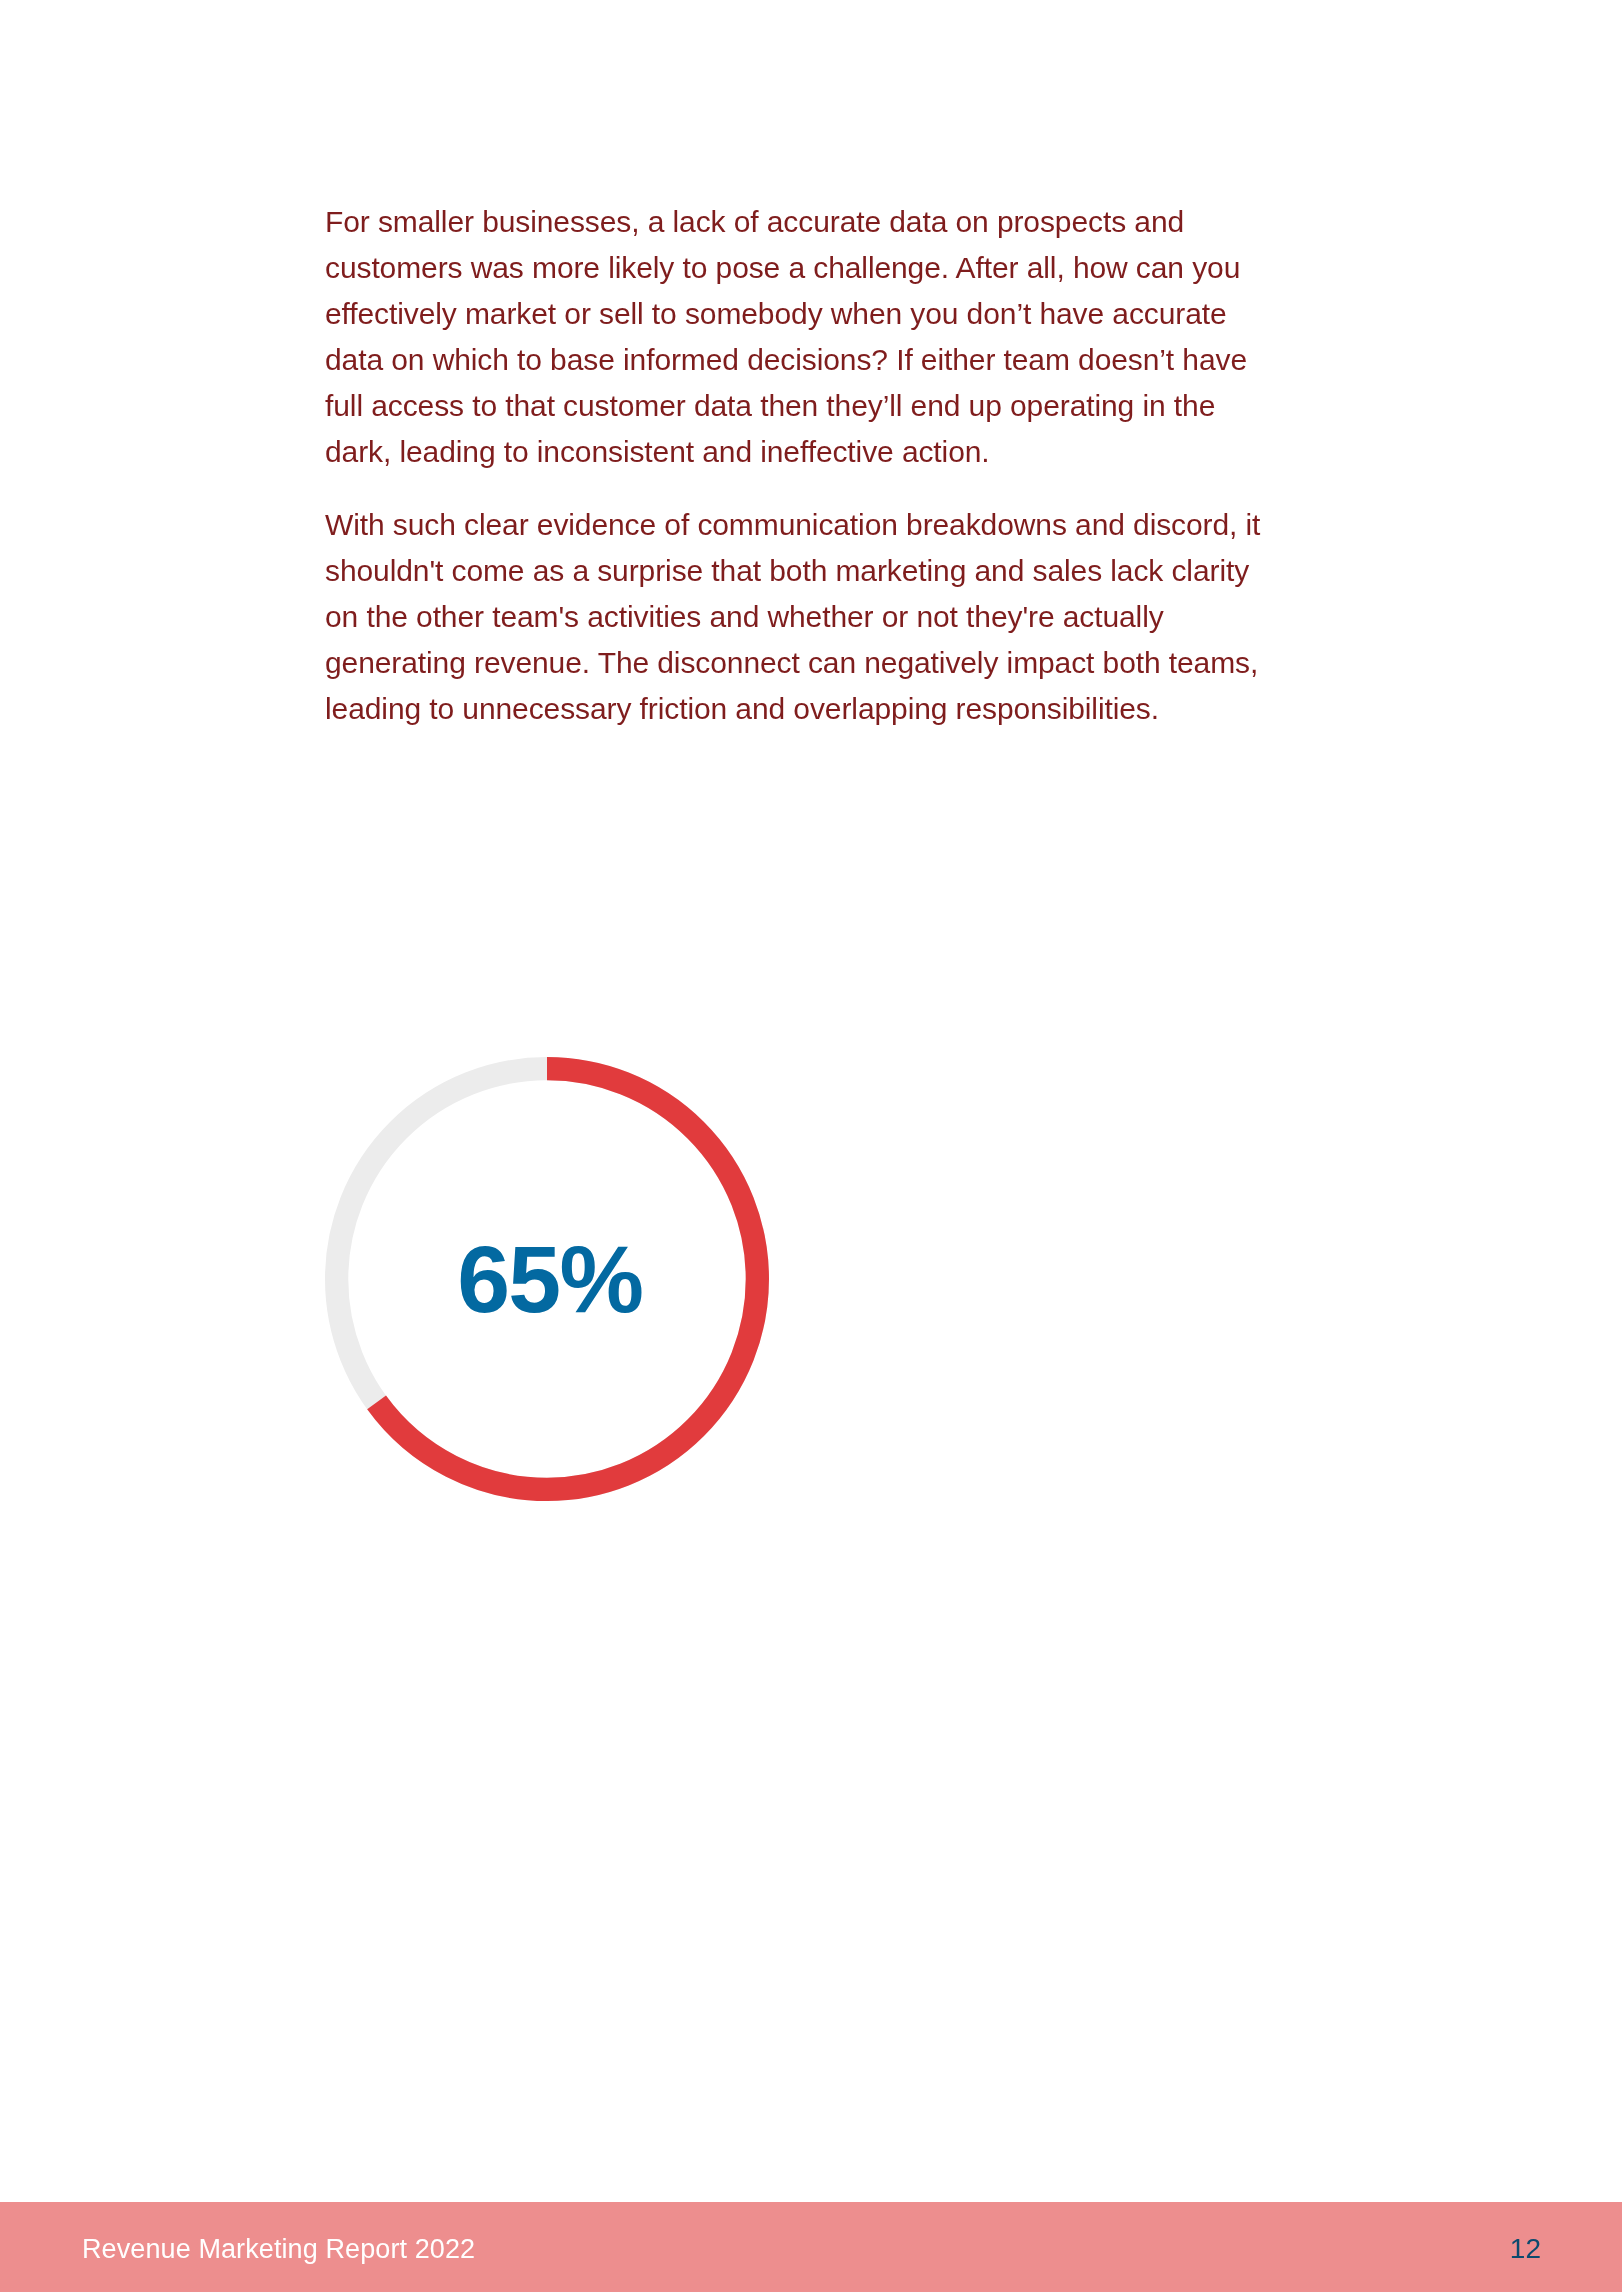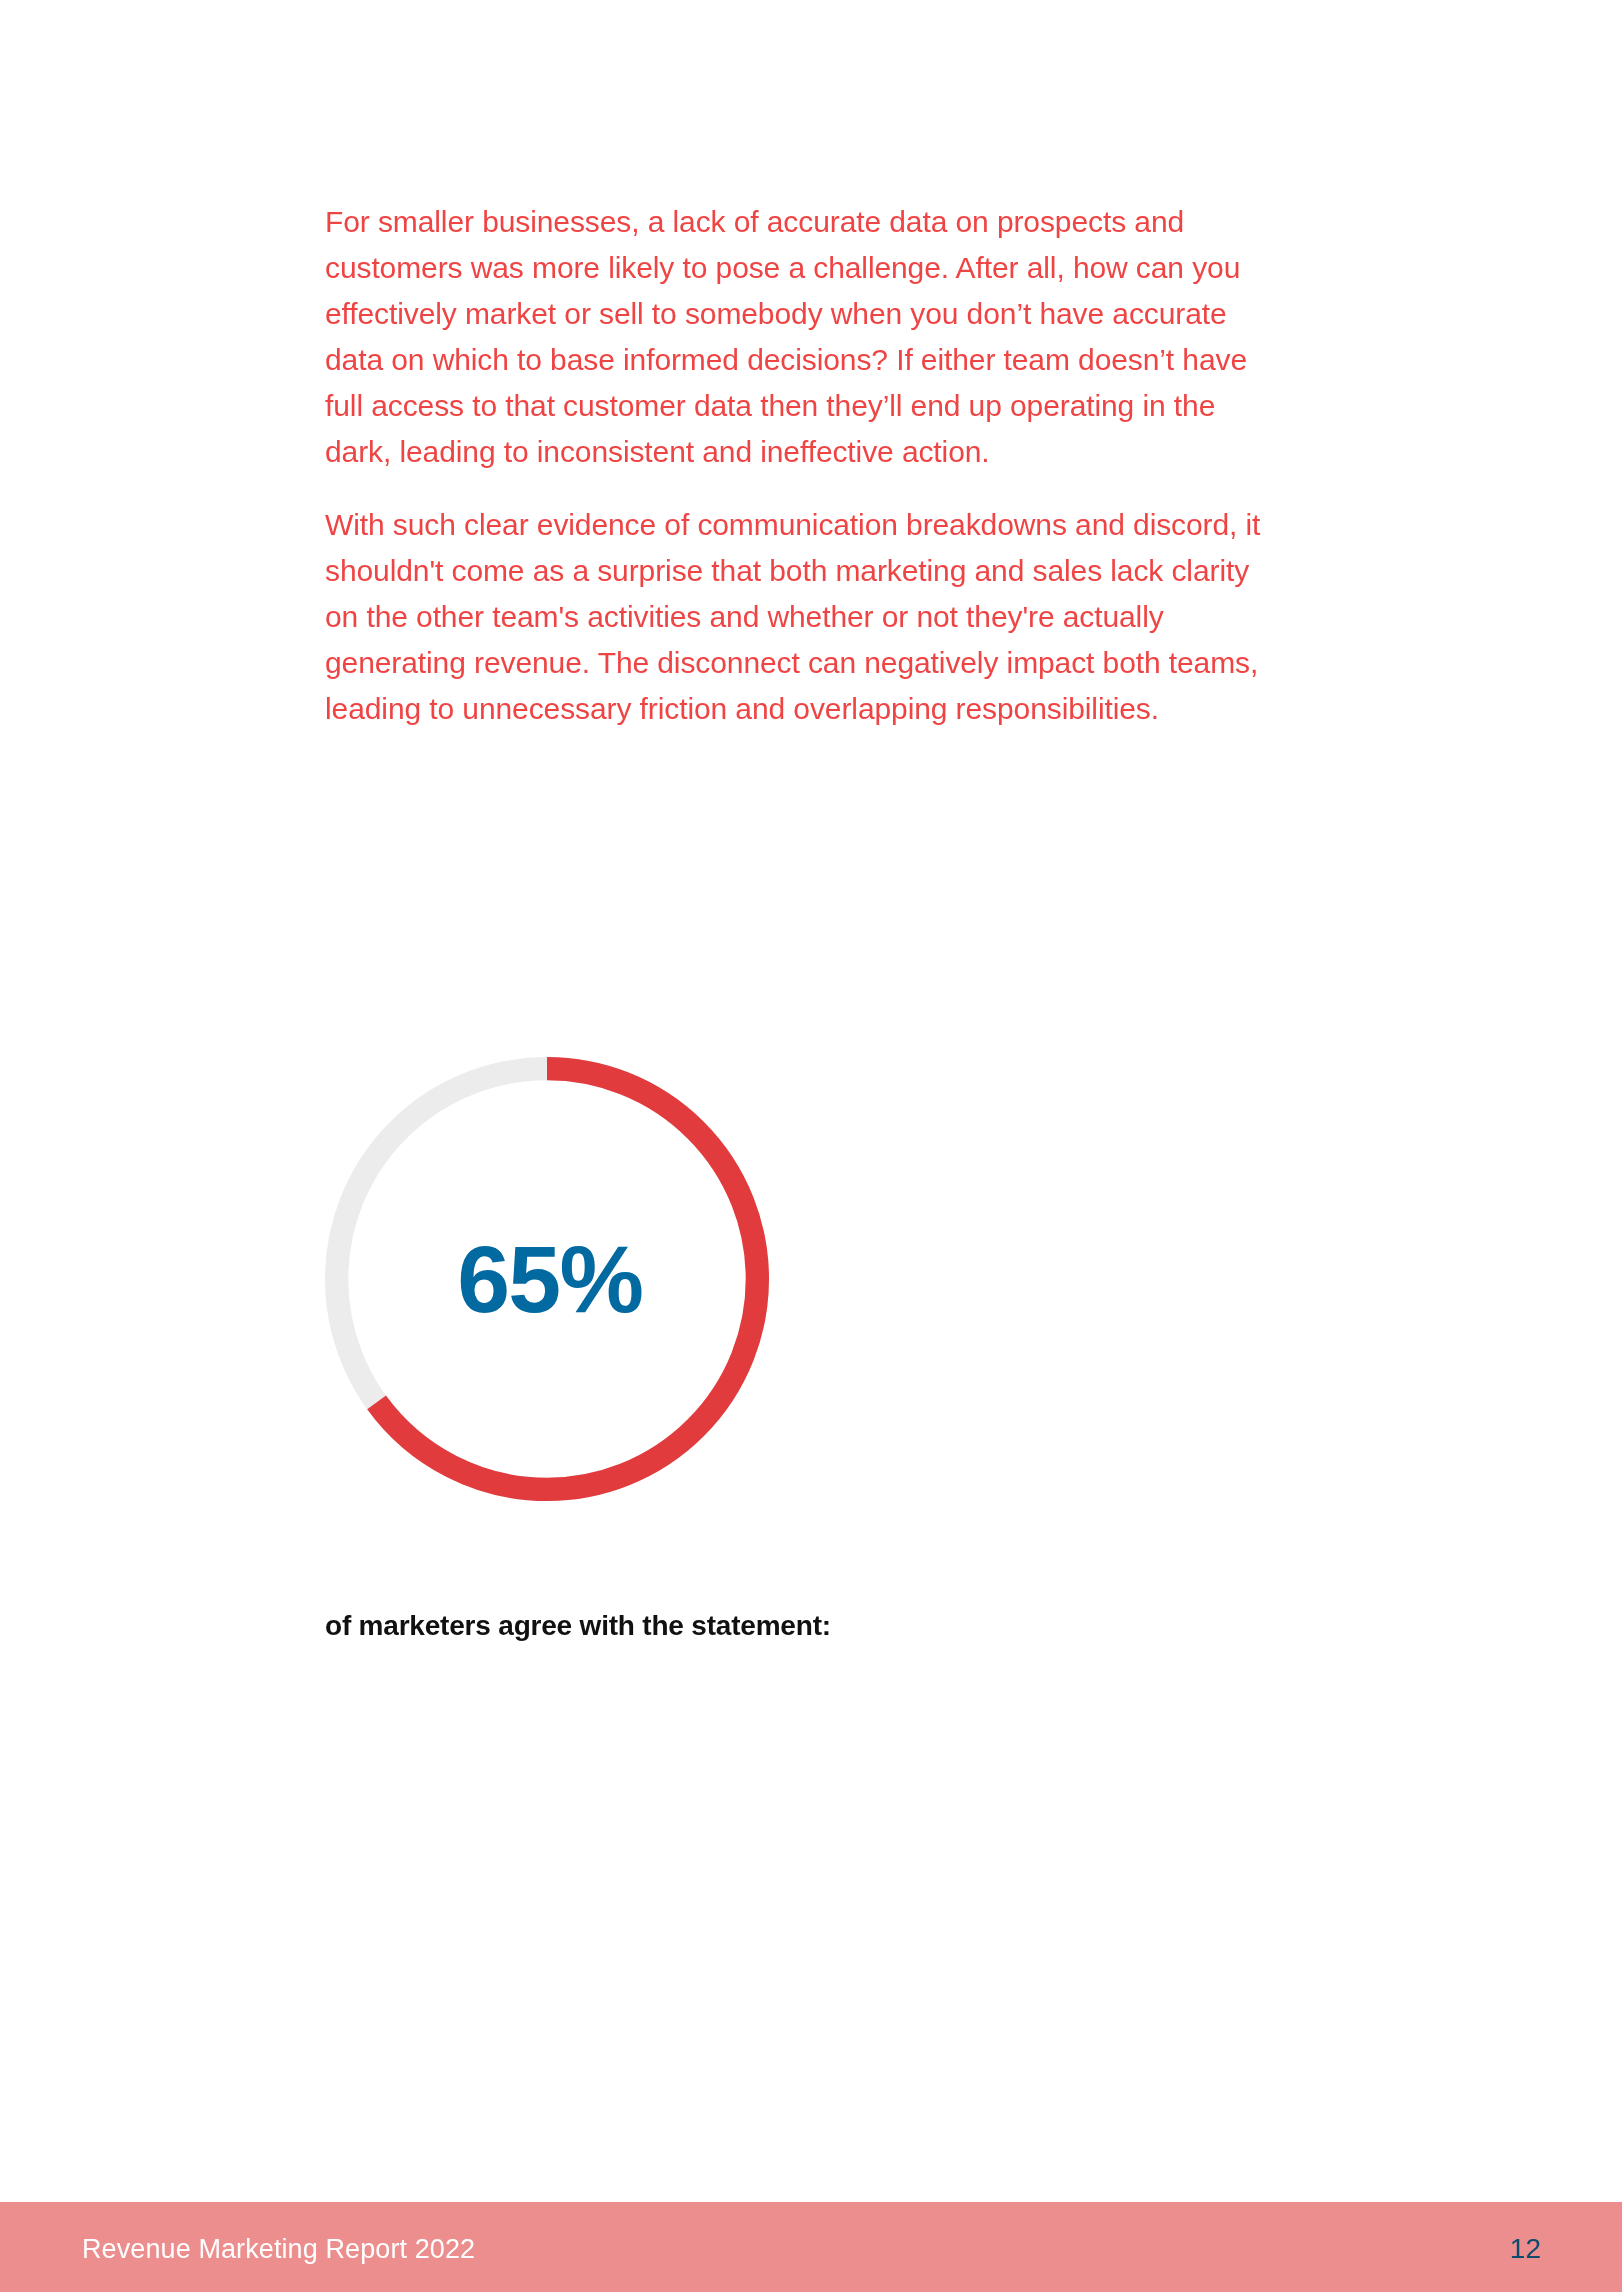--- a/index.html
+++ b/index.html
@@ -26,21 +26,21 @@
   .content {
     position: absolute;
     left: 325px;
     top: 199px;
     width: 949px;
   }
 
   .para {
     font-size: 30px;
     line-height: 46px;
-    color: #ef4444;
+    color: #7f1d1d;
     letter-spacing: -0.1px;
     margin: 0 0 27px 0;
     font-weight: 400;
     max-width: 945px;
   }
   .para:last-child { margin-bottom: 1px; }
 
   
   .stat-block {
     position: absolute;
@@ -139,21 +139,20 @@
 
         <circle cx="248" cy="248" r="235" fill="none" stroke="#ececec" stroke-width="26"></circle>
 
         <circle cx="248" cy="248" r="235" fill="none" stroke="#e13b3d" stroke-width="26" stroke-dasharray="959.76 516.79" stroke-dashoffset="0" transform="rotate(-90 248 248)"></circle>
       </svg>
       <div class="donut-label">65%</div>
     </div>
   </div>
 
   <div class="caption">
-    <span class="caption-line">of marketers agree with the statement:</span>
   </div>
 
   <div class="footer">
     <span class="footer-title">Revenue Marketing Report 2022</span>
     <span class="footer-page">12</span>
   </div>
 
 </div>
 
 

